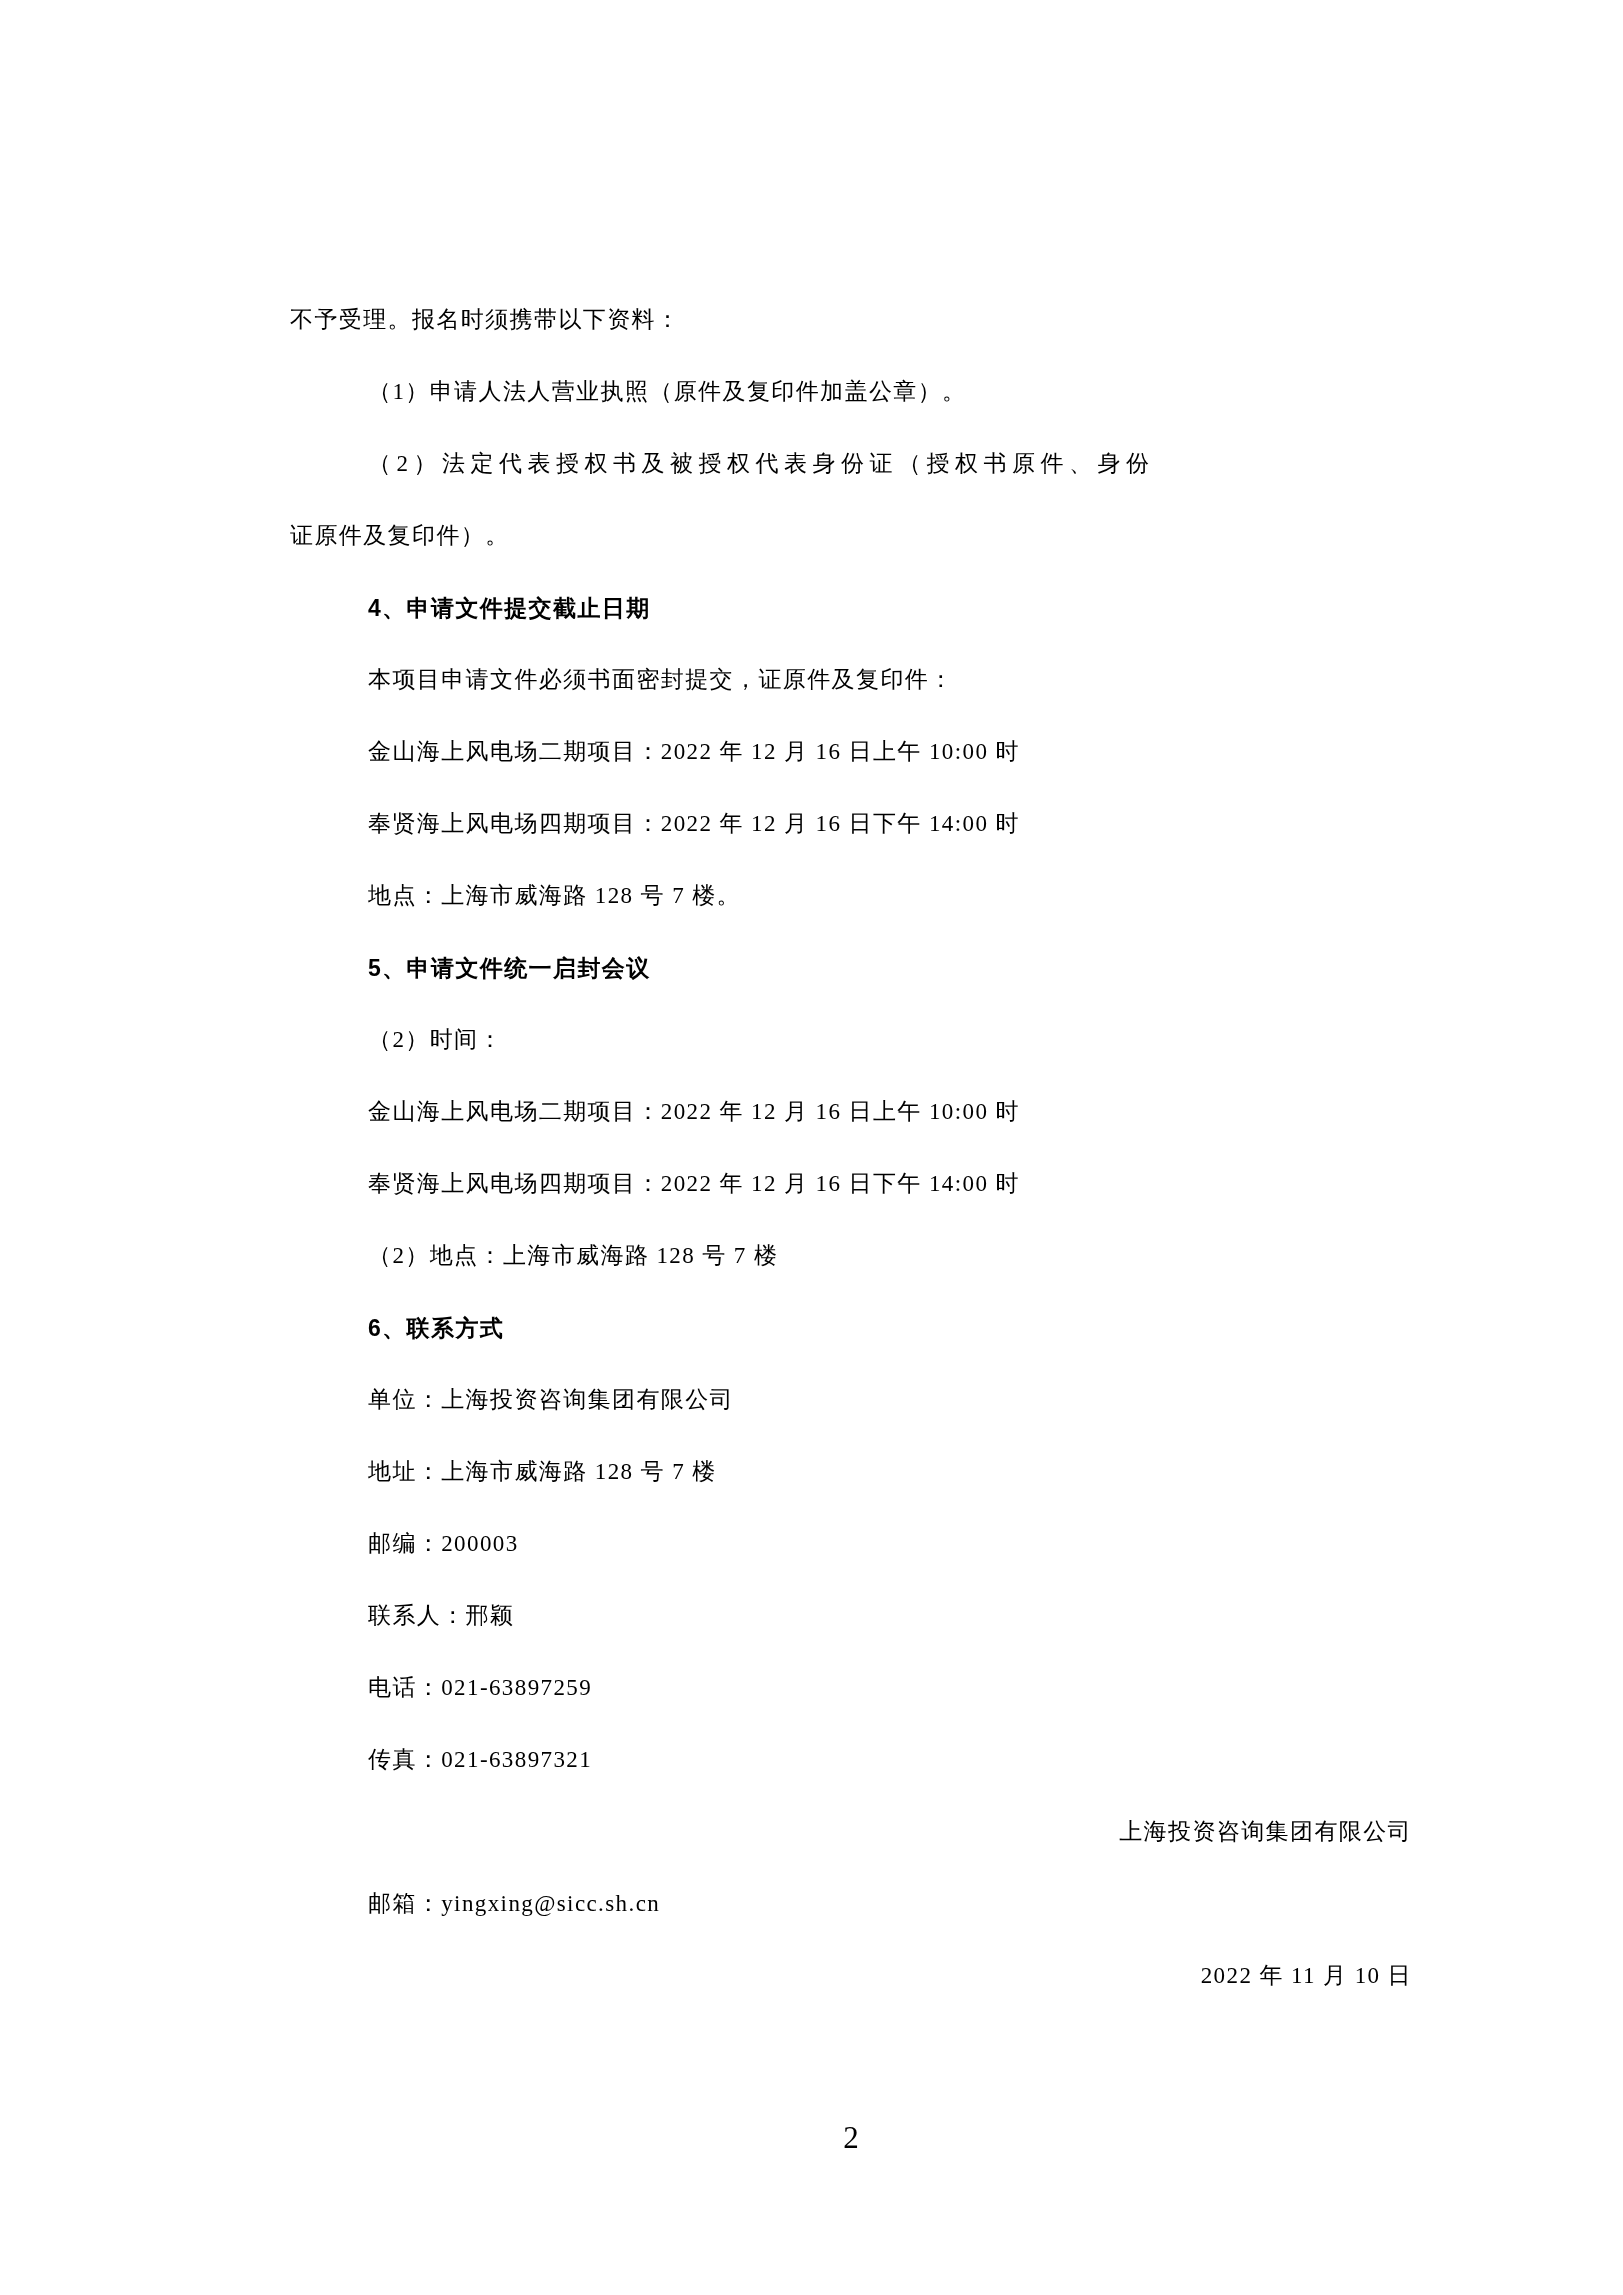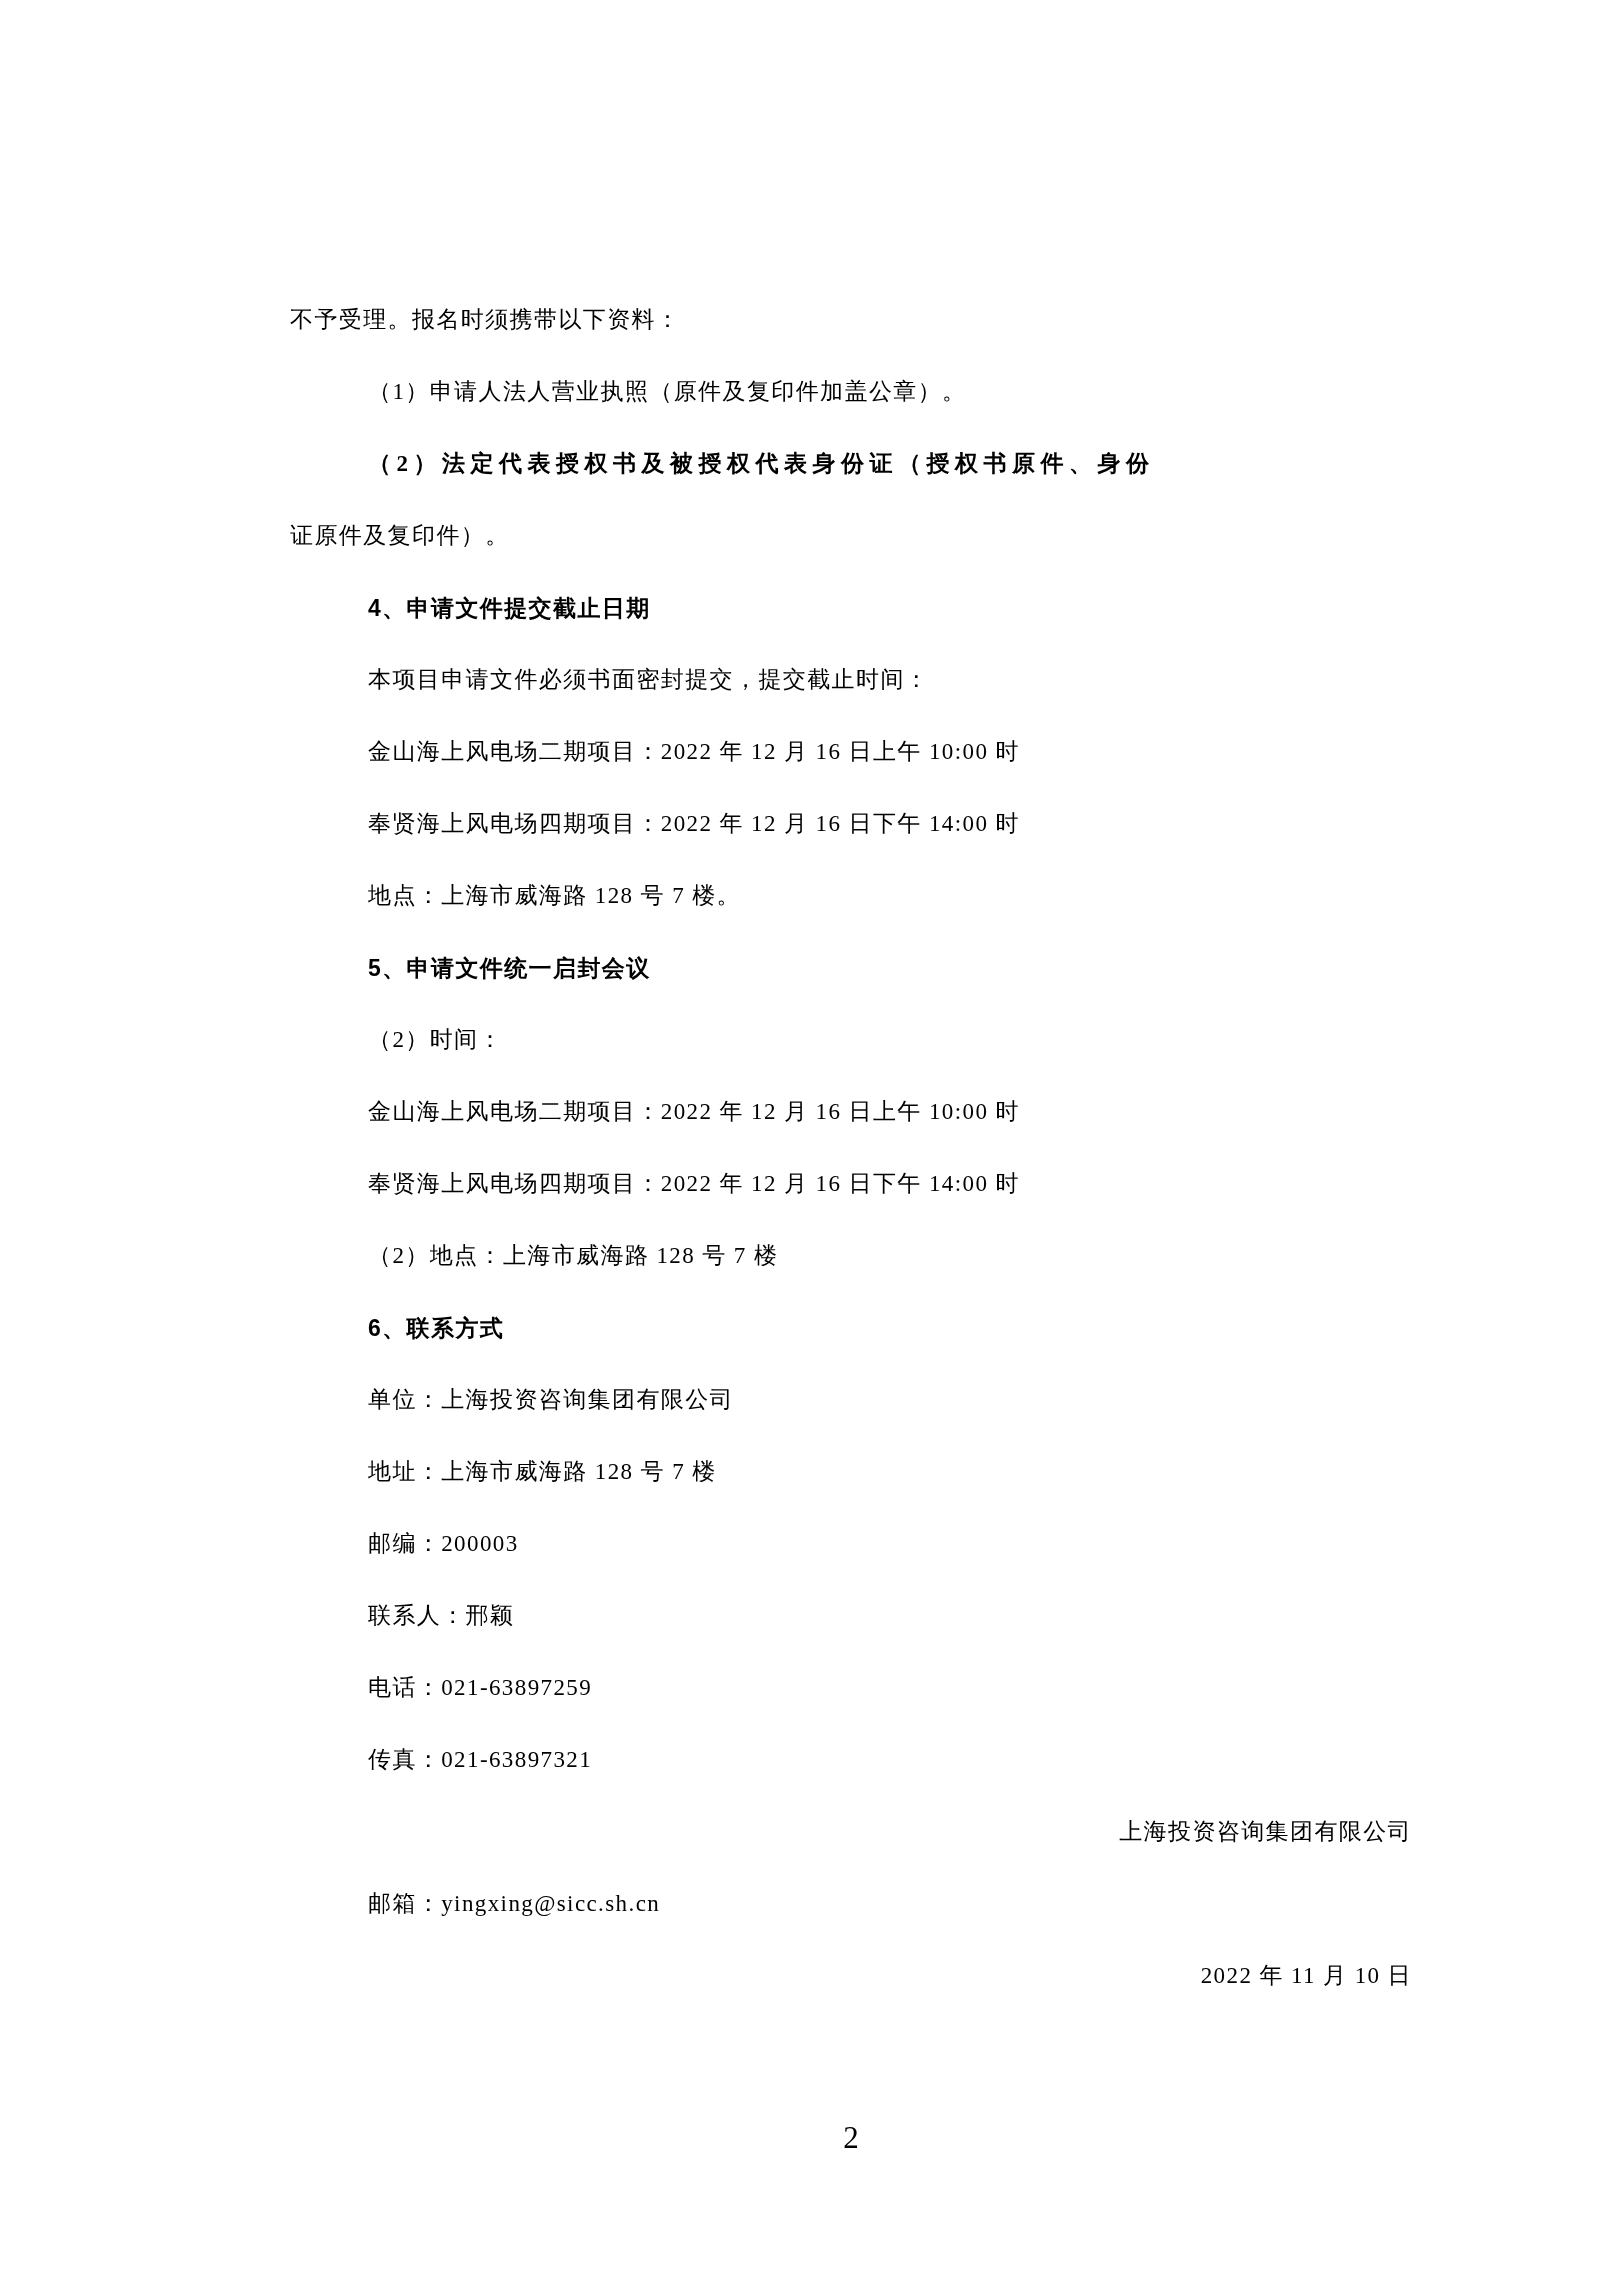--- a/index.html
+++ b/index.html
@@ -27,21 +27,20 @@
     line-height: 72px;
     font-size: 23px;
     letter-spacing: 1.4px;
     white-space: nowrap;
   }
   .indent {
     padding-left: 78px;
   }
   .stretch {
     letter-spacing: 5.5px;
-    font-weight: bold;
   }
   .heading {
     font-weight: bold;
     font-family: "Liberation Sans", "DejaVu Sans", sans-serif;
   }
   .right {
     text-align: right;
     padding-left: 0;
   }
   .page-number {
@@ -59,21 +58,21 @@
 
 <div class="page">
   <div class="content">
 
     <div class="line">不予受理。报名时须携带以下资料：</div>
     <div class="line indent">（1）申请人法人营业执照（原件及复印件加盖公章）。</div>
     <div class="line indent stretch">（2）法定代表授权书及被授权代表身份证（授权书原件、身份</div>
     <div class="line">证原件及复印件）。</div>
 
     <div class="line indent heading">4、申请文件提交截止日期</div>
-    <div class="line indent">本项目申请文件必须书面密封提交，提交截止时间：</div>
+    <div class="line indent">本项目申请文件必须书面密封提交，证原件及复印件：</div>
     <div class="line indent">金山海上风电场二期项目：2022 年 12 月 16 日上午 10:00 时</div>
     <div class="line indent">奉贤海上风电场四期项目：2022 年 12 月 16 日下午 14:00 时</div>
     <div class="line indent">地点：上海市威海路 128 号 7 楼。</div>
 
     <div class="line indent heading">5、申请文件统一启封会议</div>
     <div class="line indent">（2）时间：</div>
     <div class="line indent">金山海上风电场二期项目：2022 年 12 月 16 日上午 10:00 时</div>
     <div class="line indent">奉贤海上风电场四期项目：2022 年 12 月 16 日下午 14:00 时</div>
     <div class="line indent">（2）地点：上海市威海路 128 号 7 楼</div>
 

